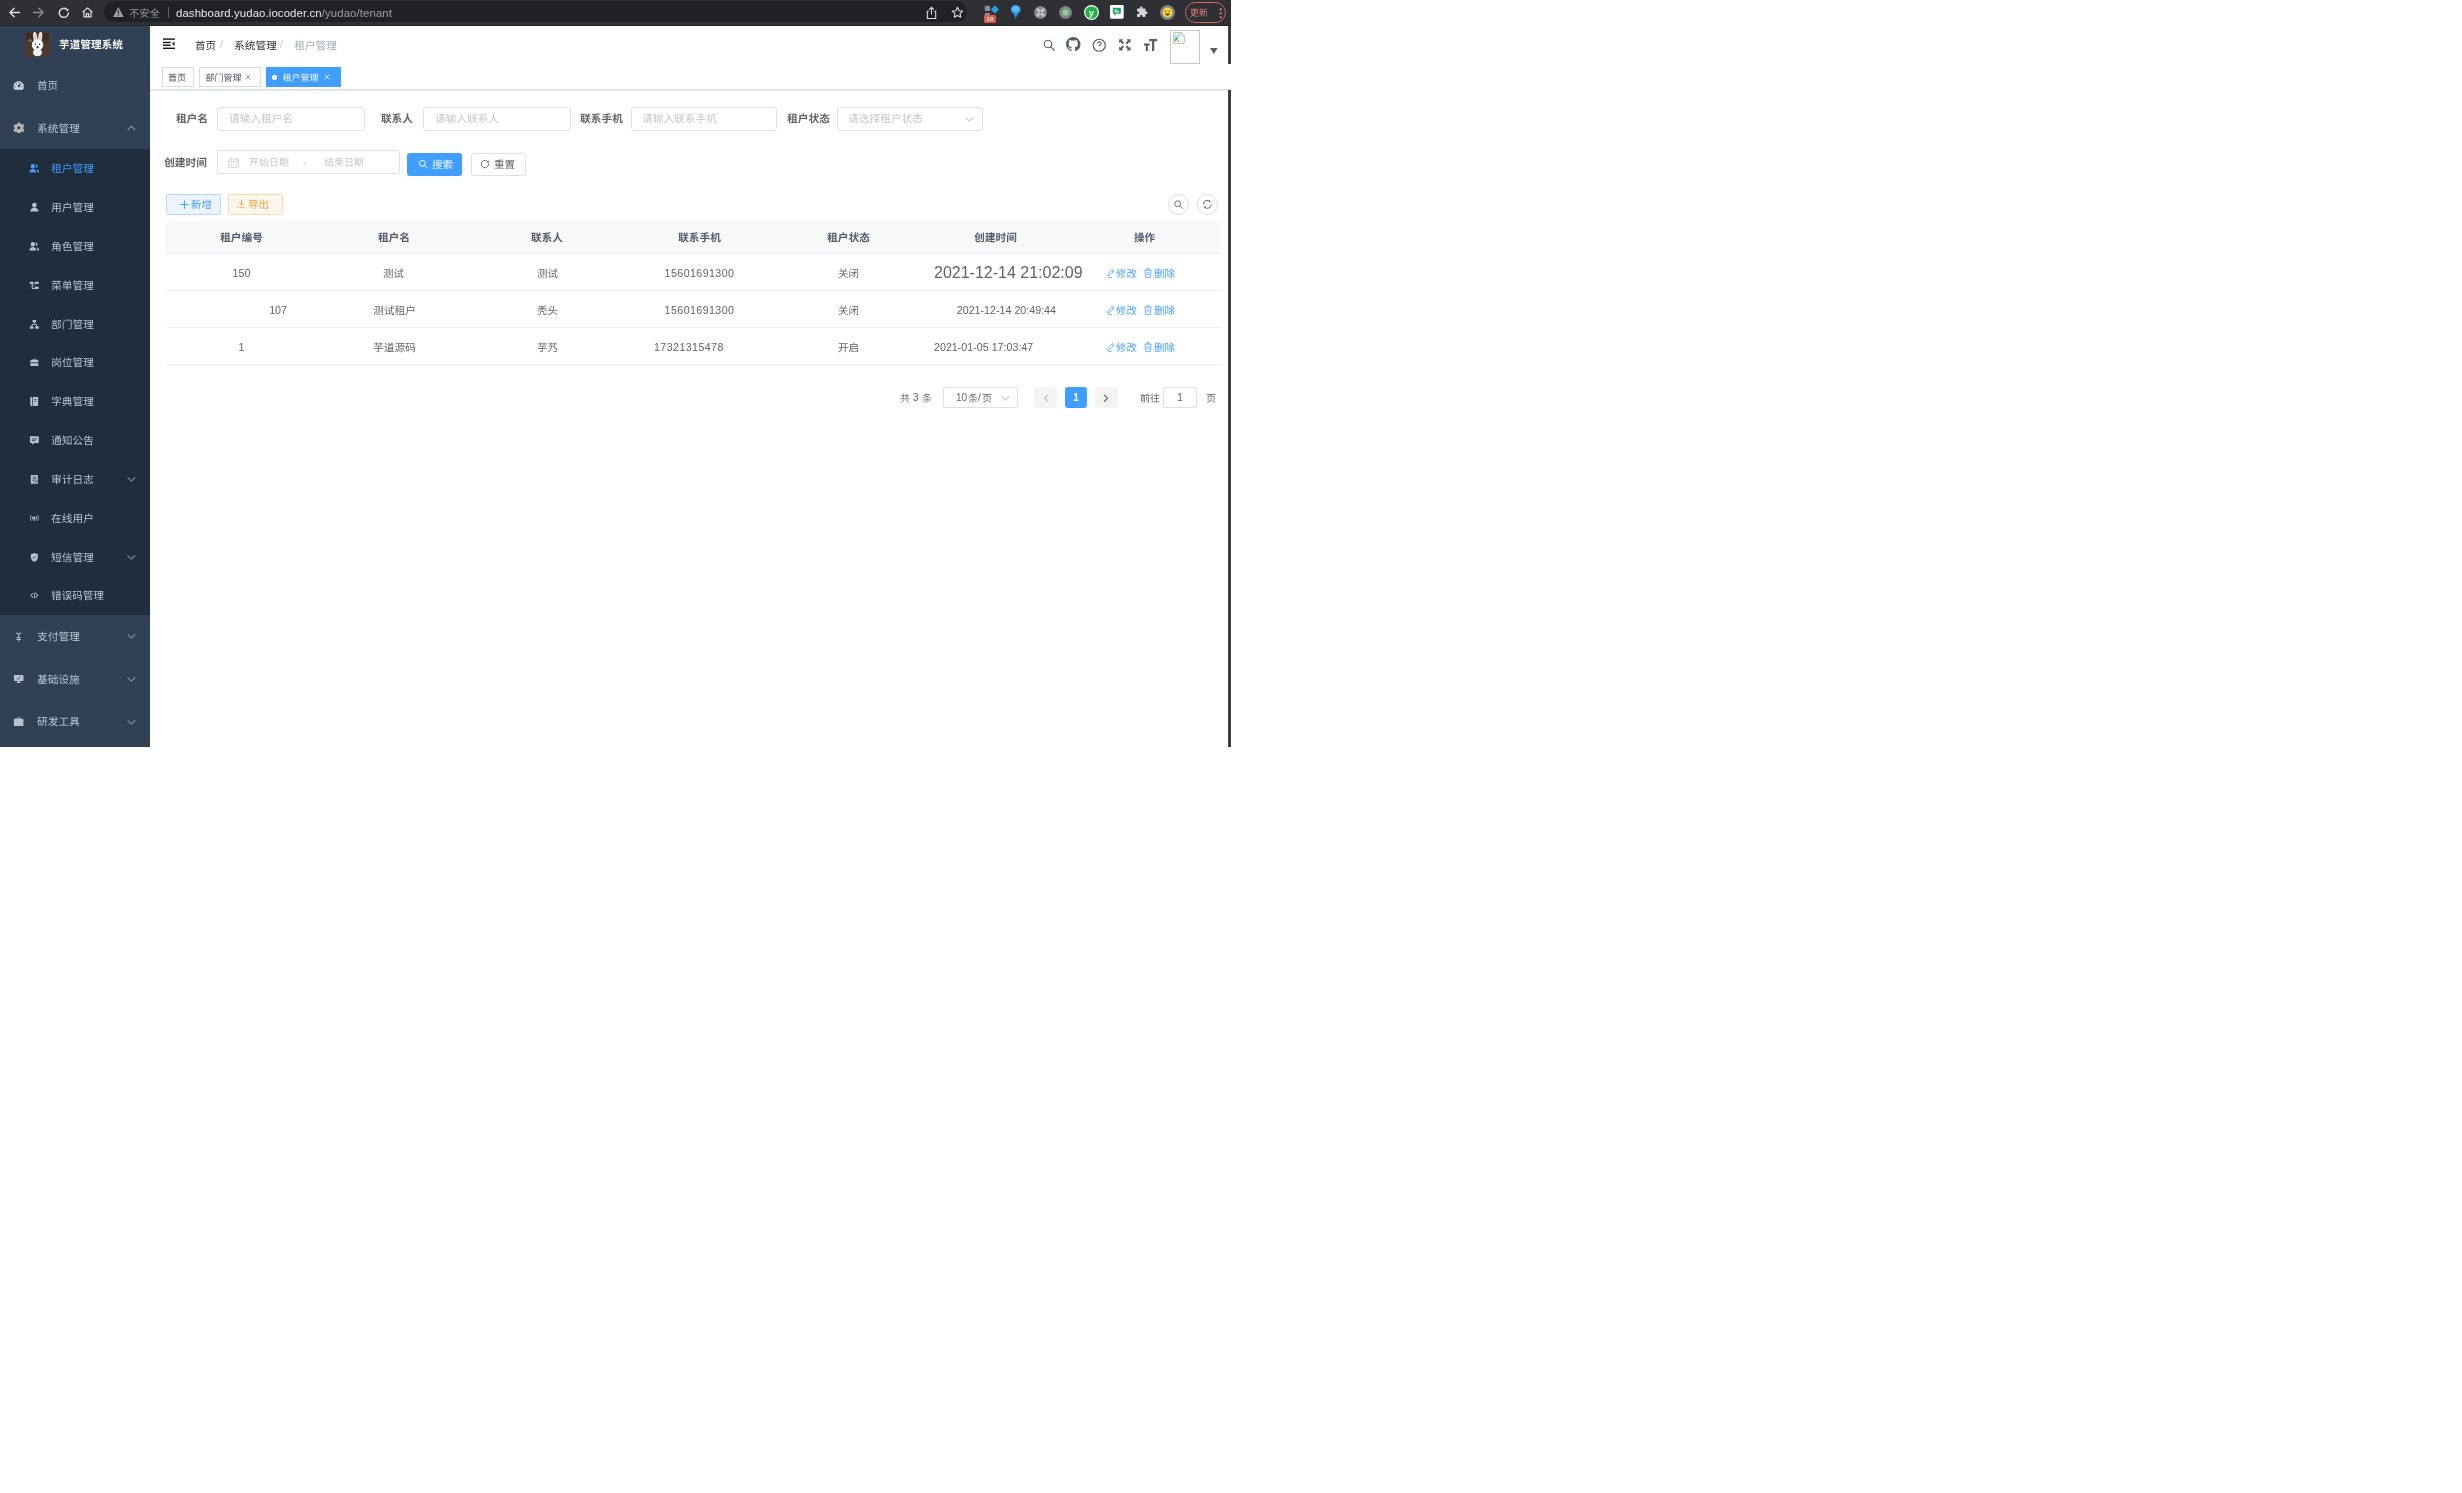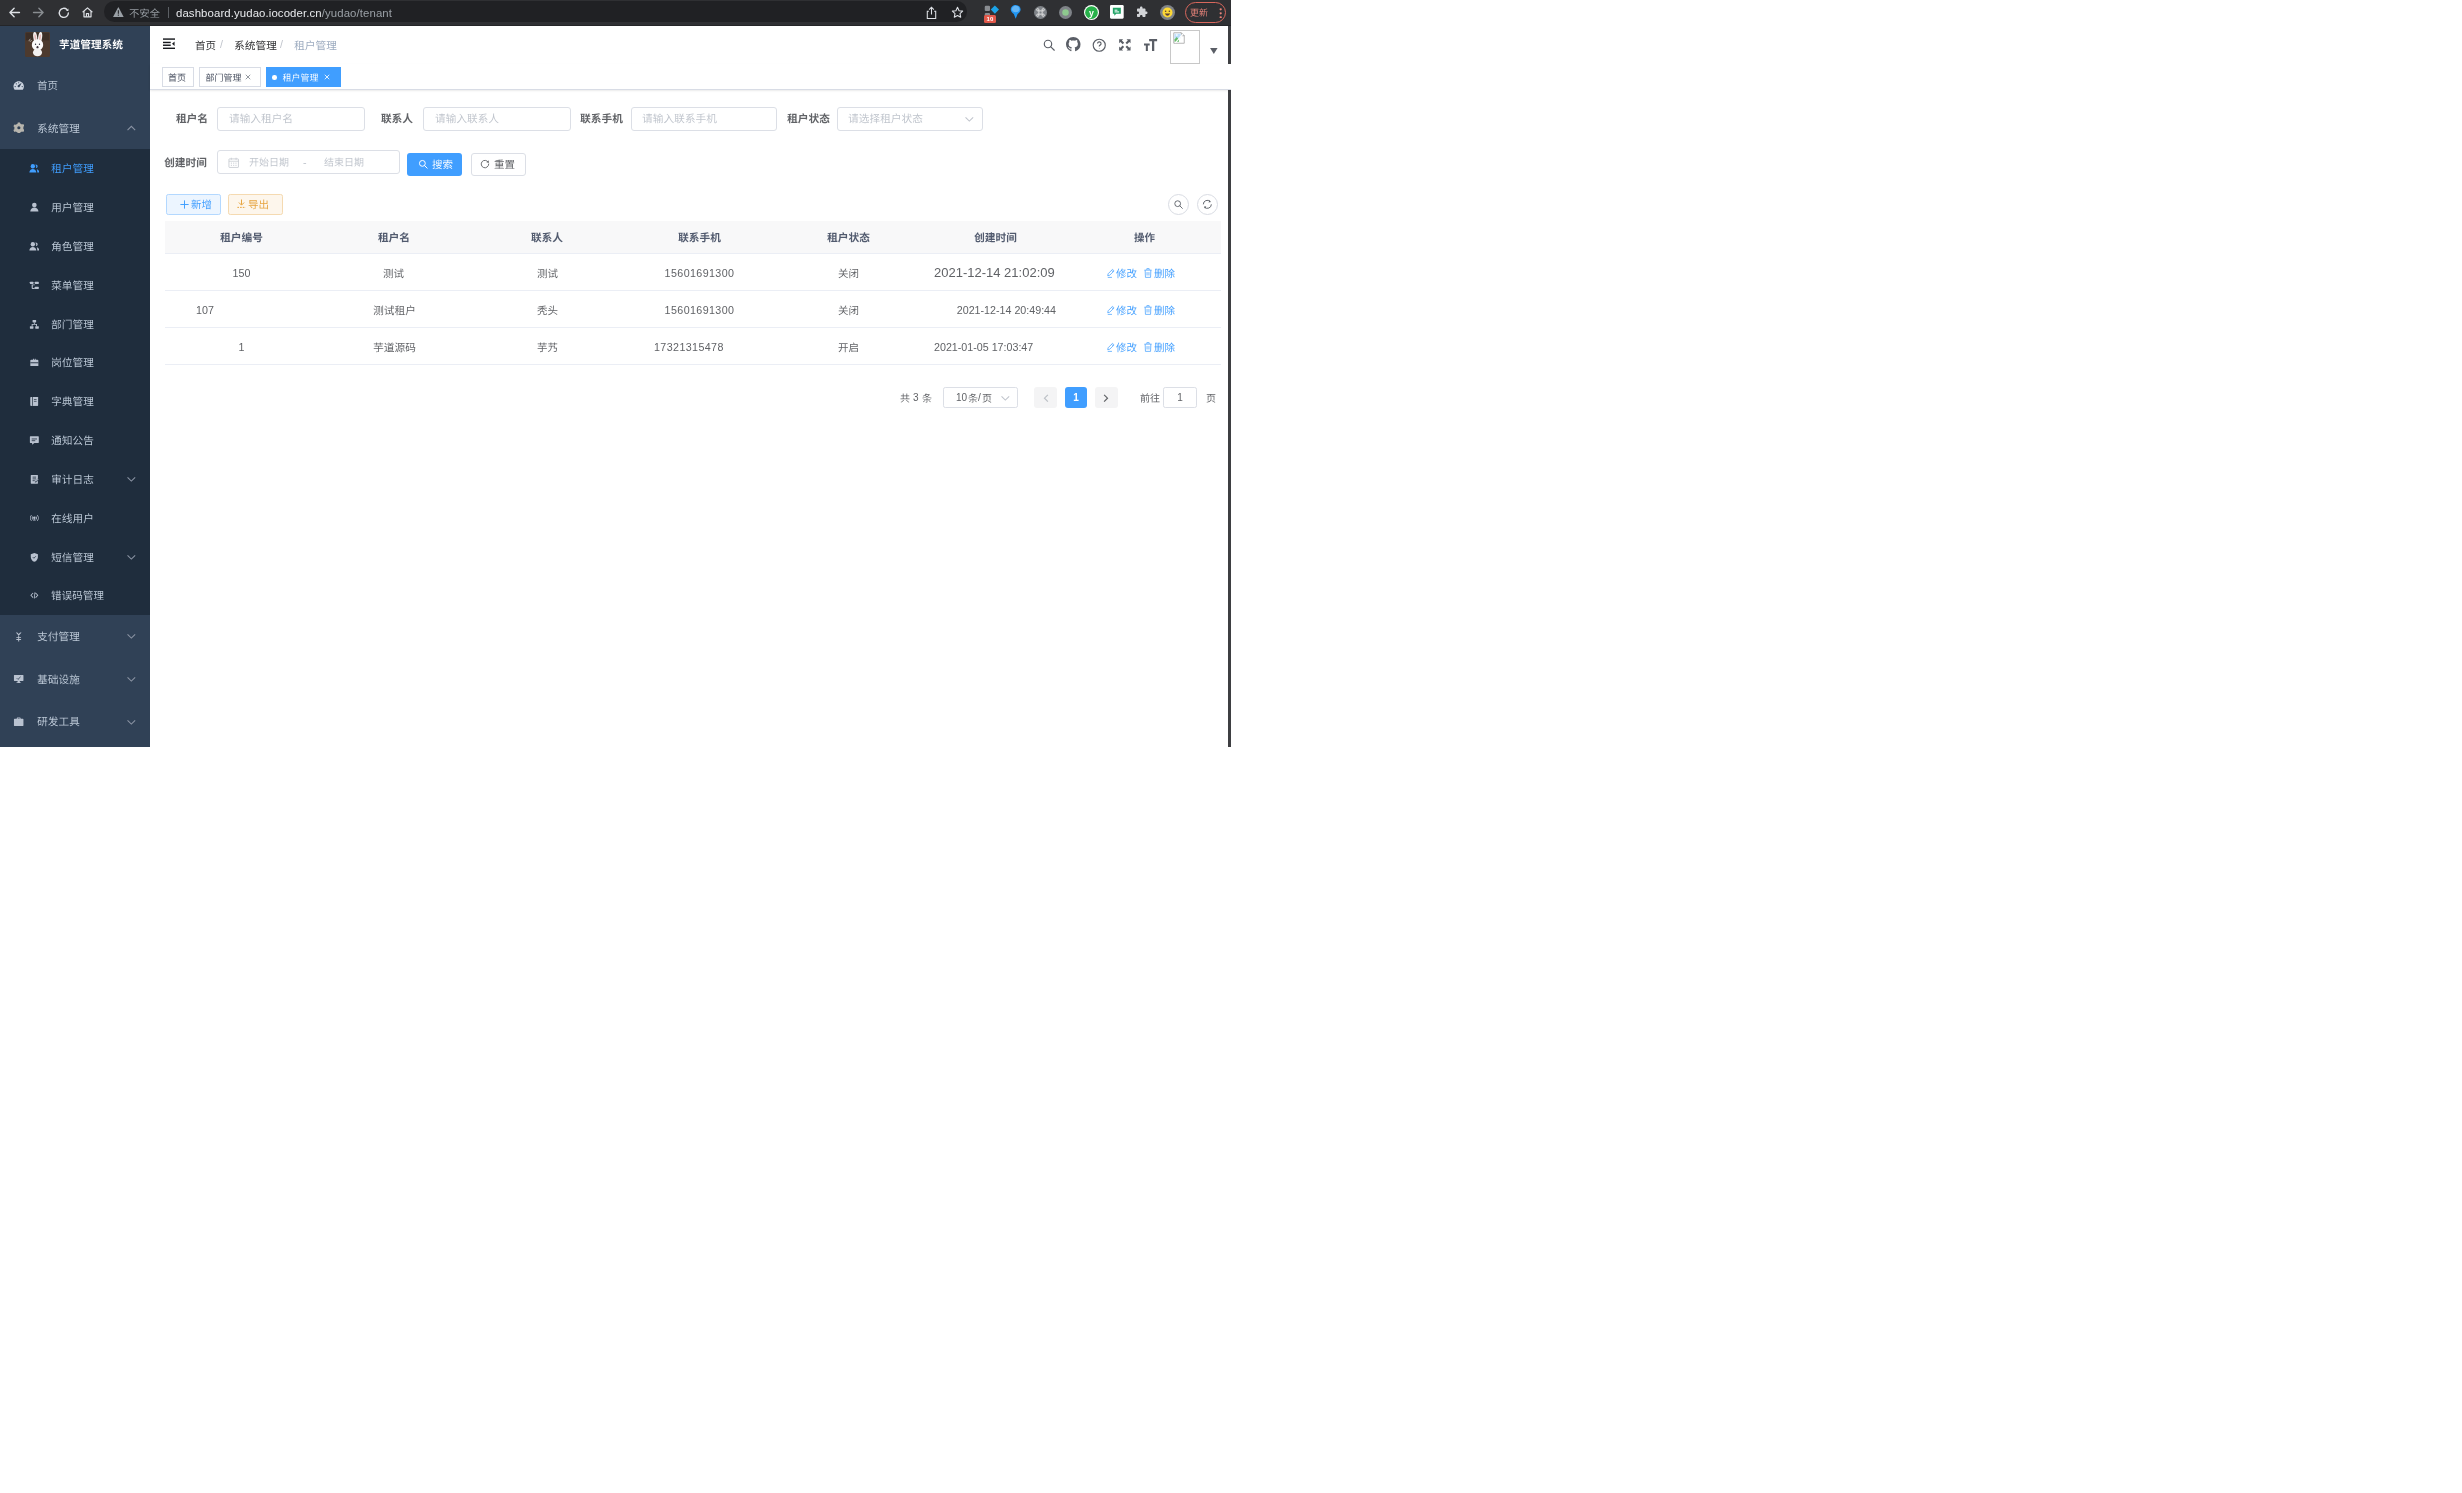--- a/index.html
+++ b/index.html
@@ -726,38 +726,38 @@
     </svg>
     <svg class="cj abs" style="left:537px;top:268px;width:21px;height:10.7px;fill:#606266;" viewBox="0 0 2000 1000">
       <use href="#r6d4b" x="0" y="880"></use>
       <use href="#r8bd5" x="1000" y="880"></use>
     </svg>
     <svg class="cj abs" style="left:838px;top:268px;width:21px;height:10.7px;fill:#606266;" viewBox="0 0 2000 1000">
       <use href="#r5173" x="0" y="880"></use>
       <use href="#r95ed" x="1000" y="880"></use>
     </svg>
     <div class="latin" style="left:654px;top:267px;width:91px;text-align:center;font-size:10.7px;letter-spacing:0.4px;line-height:12px;color:#606266">15601691300</div>
-    <div class="latin" style="left:934px;top:267px;width:122px;text-align:left;font-size:13px;line-height:12px;color:#606266">2021-12-14 21:02:09</div>
+    <div class="latin" style="left:934px;top:267px;width:122px;text-align:left;font-size:16px;line-height:12px;color:#606266">2021-12-14 21:02:09</div>
     <svg class="abs" style="left:1107px;top:268px" width="8.4" height="10" viewBox="0 0 22 26" fill="none" stroke="#409eff" stroke-width="1.9">
       <path d="M14.5 3.5l4 4L7 19l-5.2 1.2L3 15zM12 6l4 4"></path>
       <path d="M3 24.5h9" stroke-linecap="round"></path>
     </svg>
     <svg class="cj abs" style="left:1116px;top:268px;width:21px;height:10.7px;fill:#409eff;" viewBox="0 0 2000 1000">
       <use href="#r4fee" x="0" y="880"></use>
       <use href="#r6539" x="1000" y="880"></use>
     </svg>
     <svg class="abs" style="left:1144px;top:268px" width="8" height="10" viewBox="0 0 21 26" fill="none" stroke="#409eff" stroke-width="1.9">
       <path d="M1 5.5h19M7.5 5V1.5h6V5M3 5.5l.8 19h13.4l.8-19M8 10.5v9M13 10.5v9"></path>
     </svg>
     <svg class="cj abs" style="left:1154px;top:268px;width:21px;height:10.7px;fill:#409eff;" viewBox="0 0 2000 1000">
       <use href="#r5220" x="0" y="880"></use>
       <use href="#r9664" x="1000" y="880"></use>
     </svg>
     <div style="position:absolute;left:165px;top:291px;width:1056px;height:37px;border-bottom:0.8px solid #ebeef5;"></div>
-    <div class="latin" style="left:196px;top:304px;width:91px;text-align:left;font-size:10.7px;line-height:12px;color:#606266">107</div>
+    <div class="latin" style="left:196px;top:304px;width:91px;text-align:right;font-size:10.7px;line-height:12px;color:#606266">107</div>
     <svg class="cj abs" style="left:373px;top:305px;width:43px;height:10.7px;fill:#606266;" viewBox="0 0 4000 1000">
       <use href="#r6d4b" x="0" y="880"></use>
       <use href="#r8bd5" x="1000" y="880"></use>
       <use href="#r79df" x="2000" y="880"></use>
       <use href="#r6237" x="3000" y="880"></use>
     </svg>
     <svg class="cj abs" style="left:537px;top:305px;width:21px;height:10.7px;fill:#606266;" viewBox="0 0 2000 1000">
       <use href="#r79c3" x="0" y="880"></use>
       <use href="#r5934" x="1000" y="880"></use>
     </svg>

